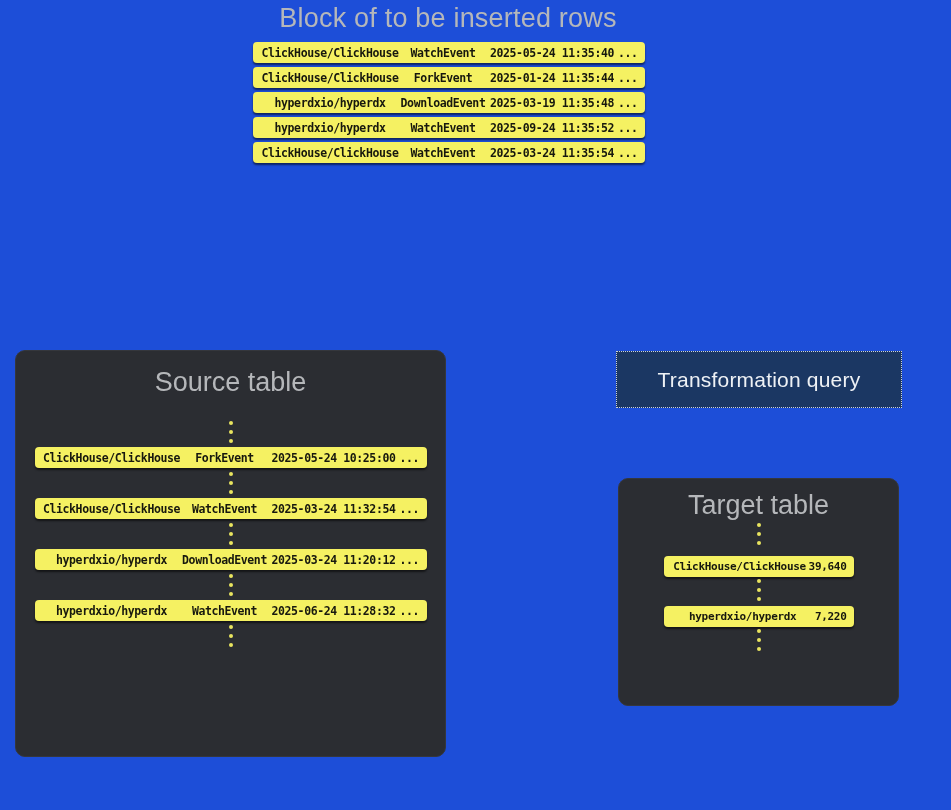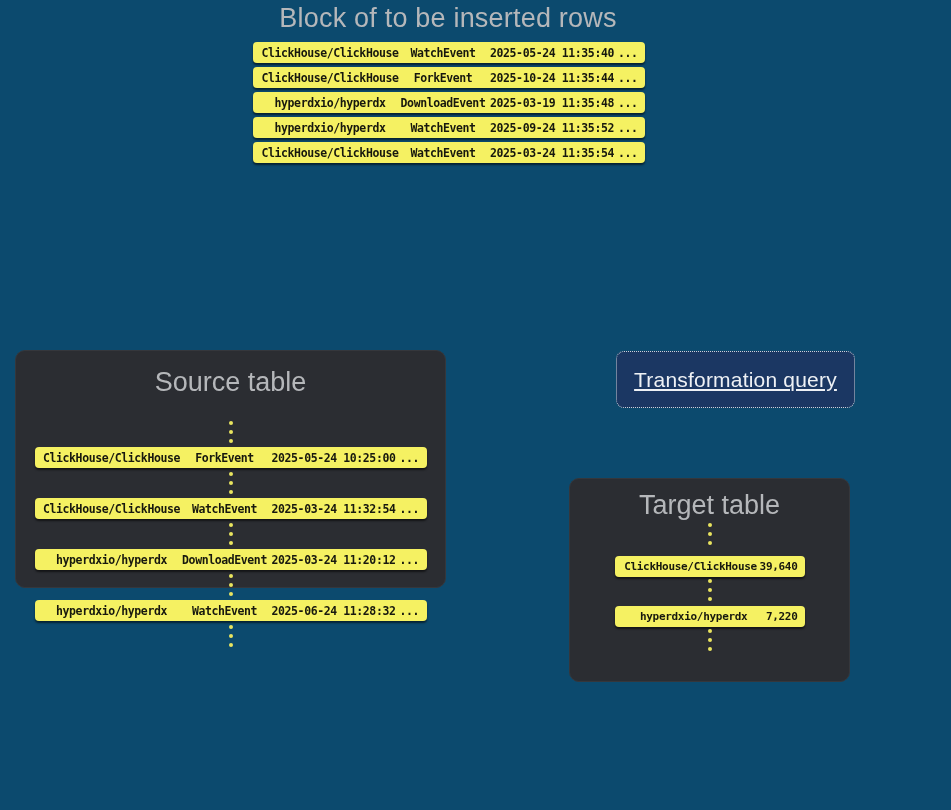--- a/index.html
+++ b/index.html
@@ -1,17 +1,17 @@
 <!DOCTYPE html>
 <html><head>
 <meta charset="utf-8">
 <style>
   html,body{margin:0;padding:0;background:#000;}
   .canvas{
-    position:relative;width:951px;height:810px;background:#0c4a6e;
+    position:relative;width:951px;height:810px;background:#1d4ed8;
     overflow:hidden;font-family:"Liberation Sans",sans-serif;
   }
   .big-title{
     position:absolute;color:#b5b7ba;font-size:27px;font-weight:400;
     text-align:center;letter-spacing:.2px;white-space:nowrap;
   }
   
   .event-row{
     height:21px;background:#f5f162;border-radius:4px;
     box-shadow:0 2px 2px rgba(0,0,0,.55);
@@ -31,25 +31,25 @@
   }
   .panel-title{
     position:absolute;left:0;right:0;text-align:center;color:#b5b7ba;
     font-size:27px;font-weight:400;white-space:nowrap;
   }
   
   .vdots{display:flex;flex-direction:column;align-items:center;gap:5px;height:22px;}
   .vdots i{width:4px;height:4px;border-radius:50%;background:#e9e45f;display:block;}
   
   .tq-btn{
-    position:absolute;left:616px;top:351px;width:239px;height:57px;
-    background:#1b3763;border:1.5px dotted #ccd2da;border-radius:8px;
+    position:absolute;left:616px;top:351px;width:286px;height:57px;
+    background:#1b3763;border:1.5px dotted #ccd2da;border-radius:0;
     display:flex;align-items:center;justify-content:center;
     color:#eef1f5;font-size:21px;letter-spacing:.2px;box-sizing:border-box;
-    cursor:default;white-space:nowrap;text-decoration:underline;
+    cursor:default;white-space:nowrap;
   }
   
   .target-row{
     position:absolute;left:50%;transform:translateX(-50%);
     width:190px;height:21px;background:#f5f162;border-radius:4px;
     box-shadow:0 2px 2px rgba(0,0,0,.55);
     display:flex;align-items:center;justify-content:space-between;
     padding:0 7px;box-sizing:border-box;
     font-family:"DejaVu Sans Mono",monospace;font-weight:700;
     font-size:11px;letter-spacing:-.3px;color:#17180e;white-space:nowrap;
@@ -68,21 +68,21 @@
   <div class="rowstack top" style="left:253px;top:42px;">
     <div class="event-row">
       <span class="c1">ClickHouse/ClickHouse</span>
       <span class="c2">WatchEvent</span>
       <span class="c3">2025-05-24 11:35:40</span>
       <span class="c4">...</span>
     </div>
     <div class="event-row">
       <span class="c1">ClickHouse/ClickHouse</span>
       <span class="c2">ForkEvent</span>
-      <span class="c3">2025-10-24 11:35:44</span>
+      <span class="c3">2025-01-24 11:35:44</span>
       <span class="c4">...</span>
     </div>
     <div class="event-row">
       <span class="c1">hyperdxio/hyperdx</span>
       <span class="c2">DownloadEvent</span>
       <span class="c3">2025-03-19 11:35:48</span>
       <span class="c4">...</span>
     </div>
     <div class="event-row">
       <span class="c1">hyperdxio/hyperdx</span>
@@ -91,21 +91,21 @@
       <span class="c4">...</span>
     </div>
     <div class="event-row">
       <span class="c1">ClickHouse/ClickHouse</span>
       <span class="c2">WatchEvent</span>
       <span class="c3">2025-03-24 11:35:54</span>
       <span class="c4">...</span>
     </div>
   </div>
 
-  <div class="panel" style="left:15px;top:350px;width:431px;height:238px;">
+  <div class="panel" style="left:15px;top:350px;width:431px;height:407px;">
     <div class="panel-title" style="top:16px;">Source table</div>
 
     <div class="rowstack" style="left:0;right:0;top:70px;gap:4px;align-items:center;">
       <div class="vdots">
           <i></i>
           <i></i>
           <i></i>
         </div>
       <div class="event-row">
         <span class="c1">ClickHouse/ClickHouse</span>
@@ -152,21 +152,21 @@
           <i></i>
         </div>
     </div>
   </div>
 
 
   <div class="tq-btn">
     <span>Transformation query</span>
   </div>
 
-  <div class="panel" style="left:569px;top:478px;width:281px;height:204px;">
+  <div class="panel" style="left:618px;top:478px;width:281px;height:228px;">
     <div class="panel-title" style="top:11px;">Target table</div>
 
     <div class="vdots abs" style="left:50%;transform:translateX(-50%);top:44px;">
         <i></i>
         <i></i>
         <i></i>
       </div>
 
     <div class="target-row" style="top:77px;">
       <span class="repo">ClickHouse/ClickHouse</span>

